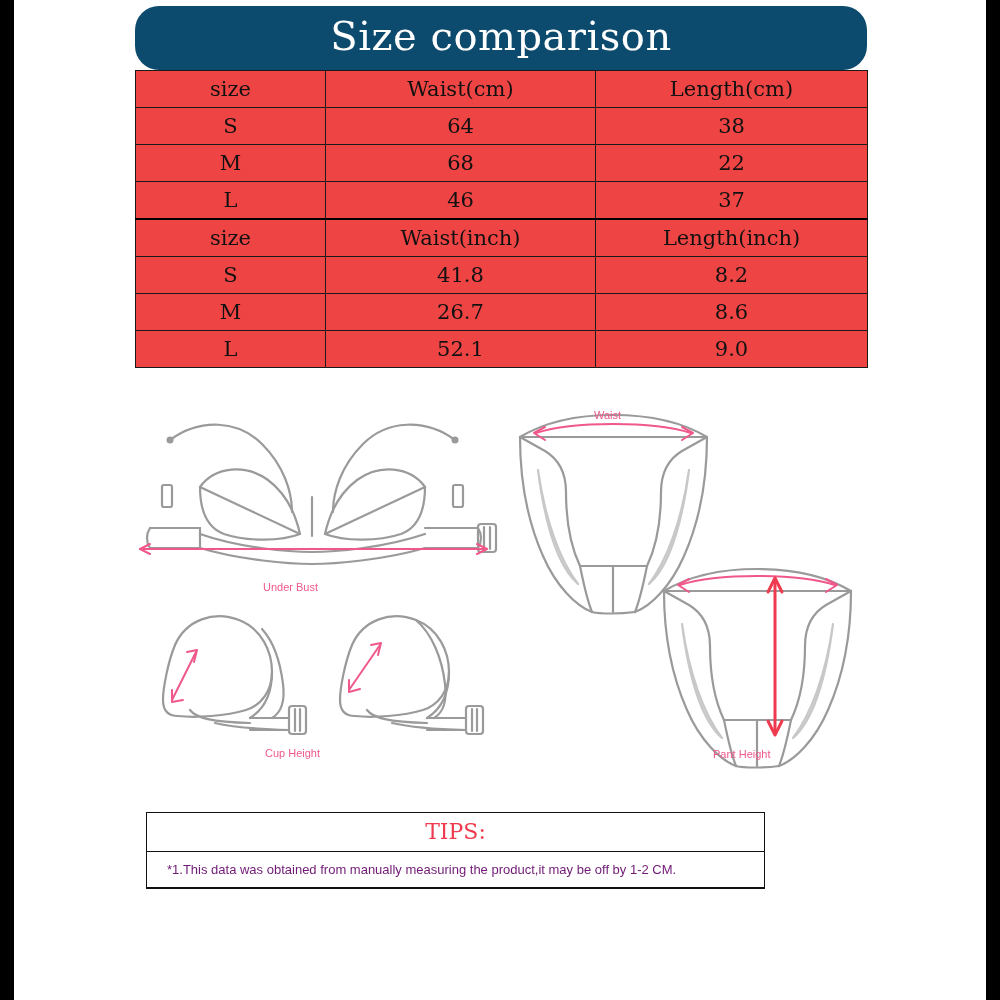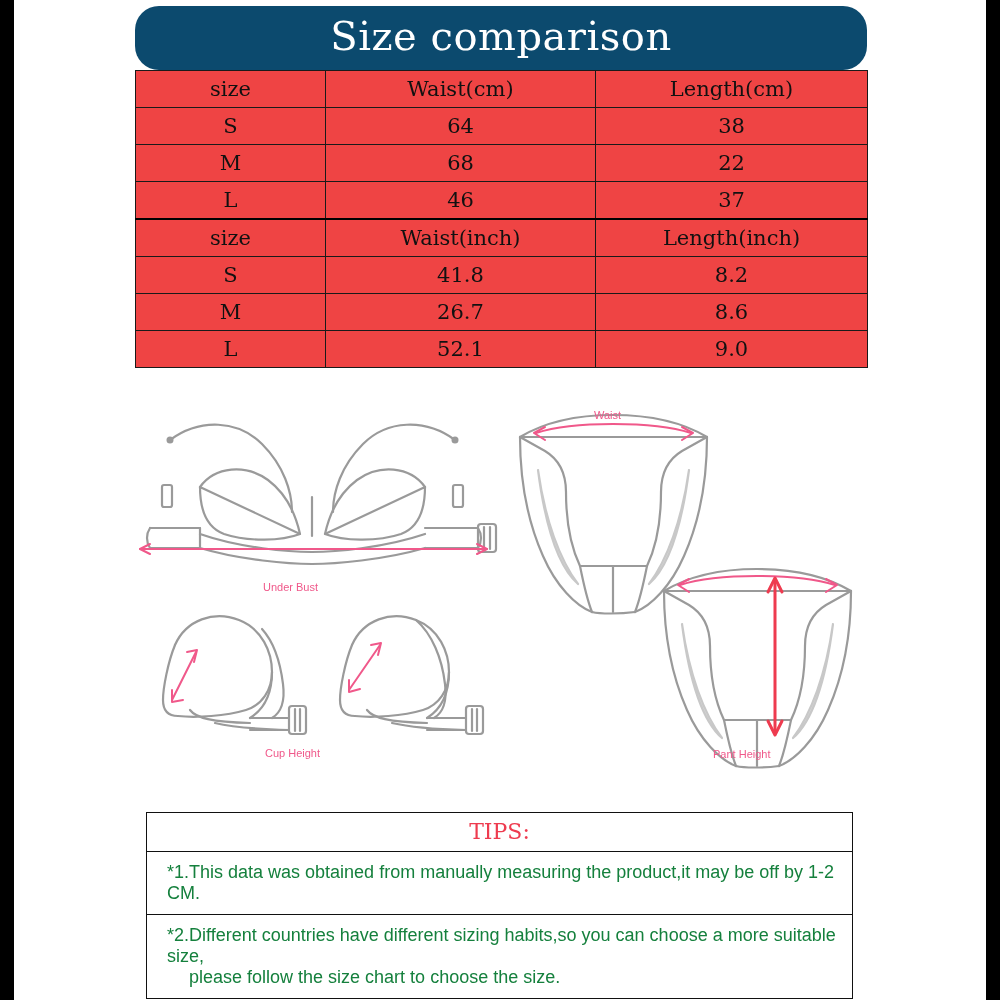--- a/index.html
+++ b/index.html
@@ -86,37 +86,37 @@
   .lbl-waist      { left: 594px; top: 409px; }
   .lbl-pant-len   { left: 713px; top: 748px; }
 
   svg.fig { position: absolute; left: 0; top: 0; }
 
   
   .tips {
     position: absolute;
     left: 146px;
     top: 812px;
-    width: 707px;
+    width: 619px;
     border: 1px solid #111;
     background: #fff;
     box-sizing: border-box;
   }
   .tips-title {
     text-align: center;
     color: #ee3b4f;
     font-size: 22px;
     font-family: "DejaVu Serif", serif;
     padding: 6px 0 7px 0;
     border-bottom: 1px solid #111;
   }
   .tips-line {
-    font-size: 18px;
+    font-size: 13px;
     font-family: "Liberation Sans", sans-serif;
-    color: #15803d;
+    color: #701a75;
     padding: 10px 0 10px 20px;
   }
   .tips-line.first { border-bottom: 1px solid #111; }
   .tips-line .indent { display: block; padding-left: 22px; }
 
   
   .side-bar {
     position: absolute;
     top: 0;
     width: 14px;
@@ -315,21 +315,17 @@
 
   <div class="diagrams"></div>
   <div class="diagram-label lbl-under-bust">Under Bust</div>
   <div class="diagram-label lbl-cup-height">Cup Height</div>
   <div class="diagram-label lbl-waist">Waist</div>
   <div class="diagram-label lbl-pant-len">Pant Height</div>
 
   <div class="tips">
     <div class="tips-title">TIPS:</div>
     <div class="tips-line first">*1.This data was obtained from manually measuring the product,it may be off by 1-2 CM.</div>
-    <div class="tips-line">
-      <span>*2.Different countries have different sizing habits,so you can choose a more suitable size,</span>
-      <span class="indent">please follow the size chart to choose the size.</span>
-    </div>
   </div>
 
   <div class="side-bar left"></div>
   <div class="side-bar right"></div>
 </div>
 
 </body></html>

